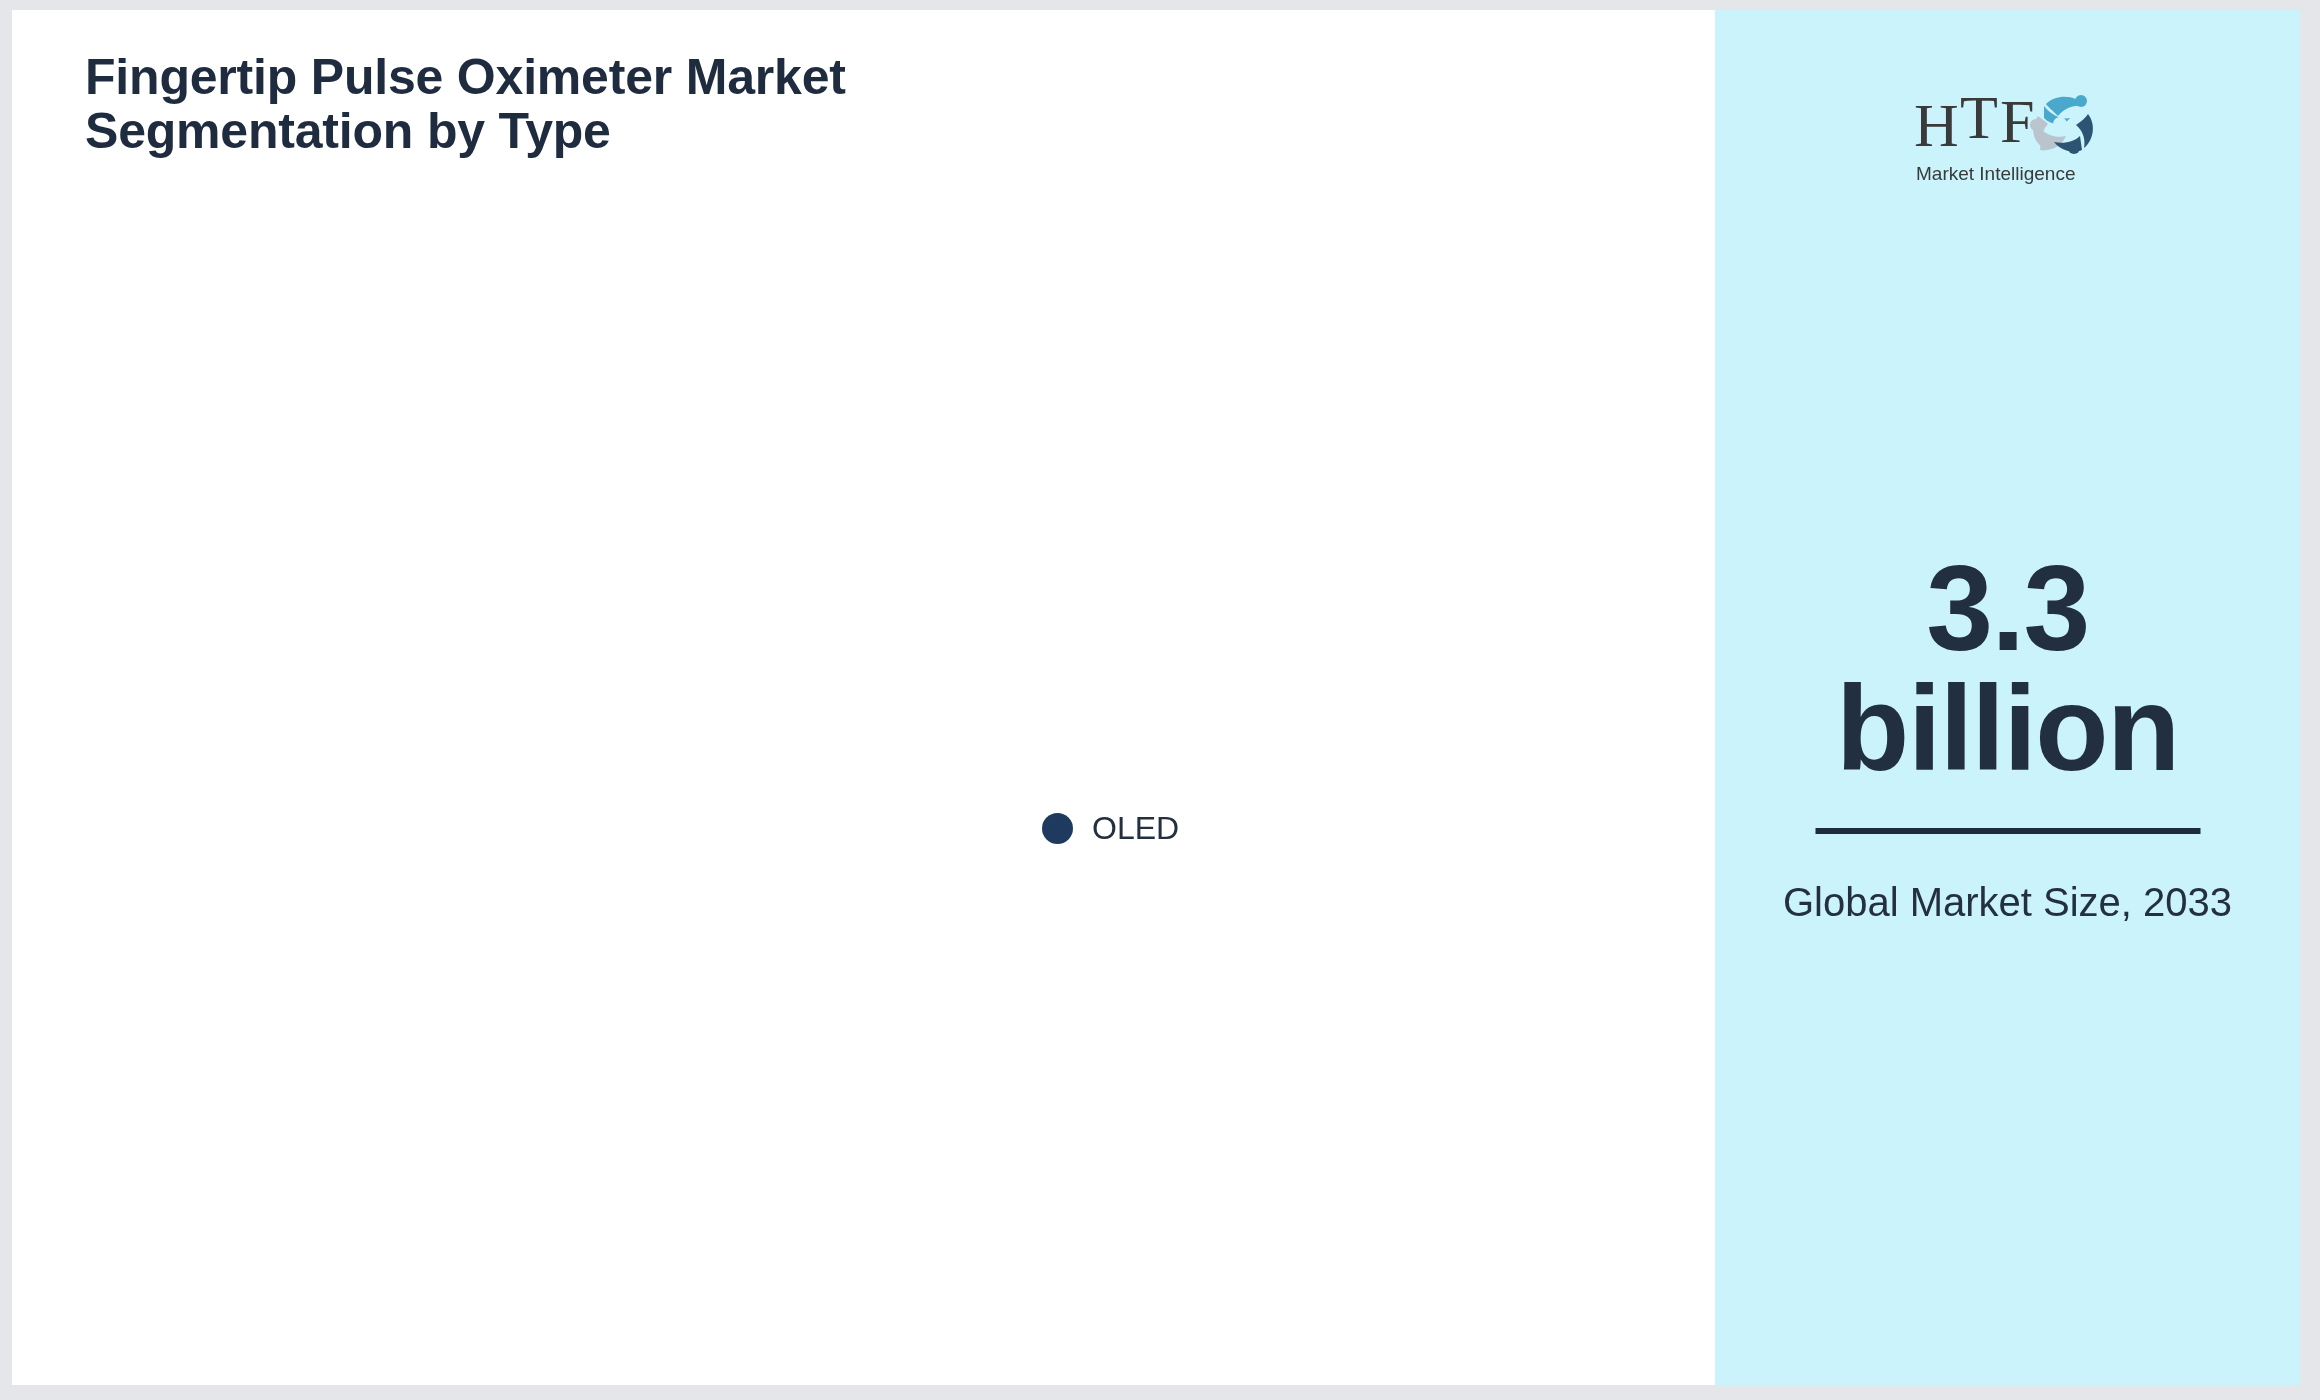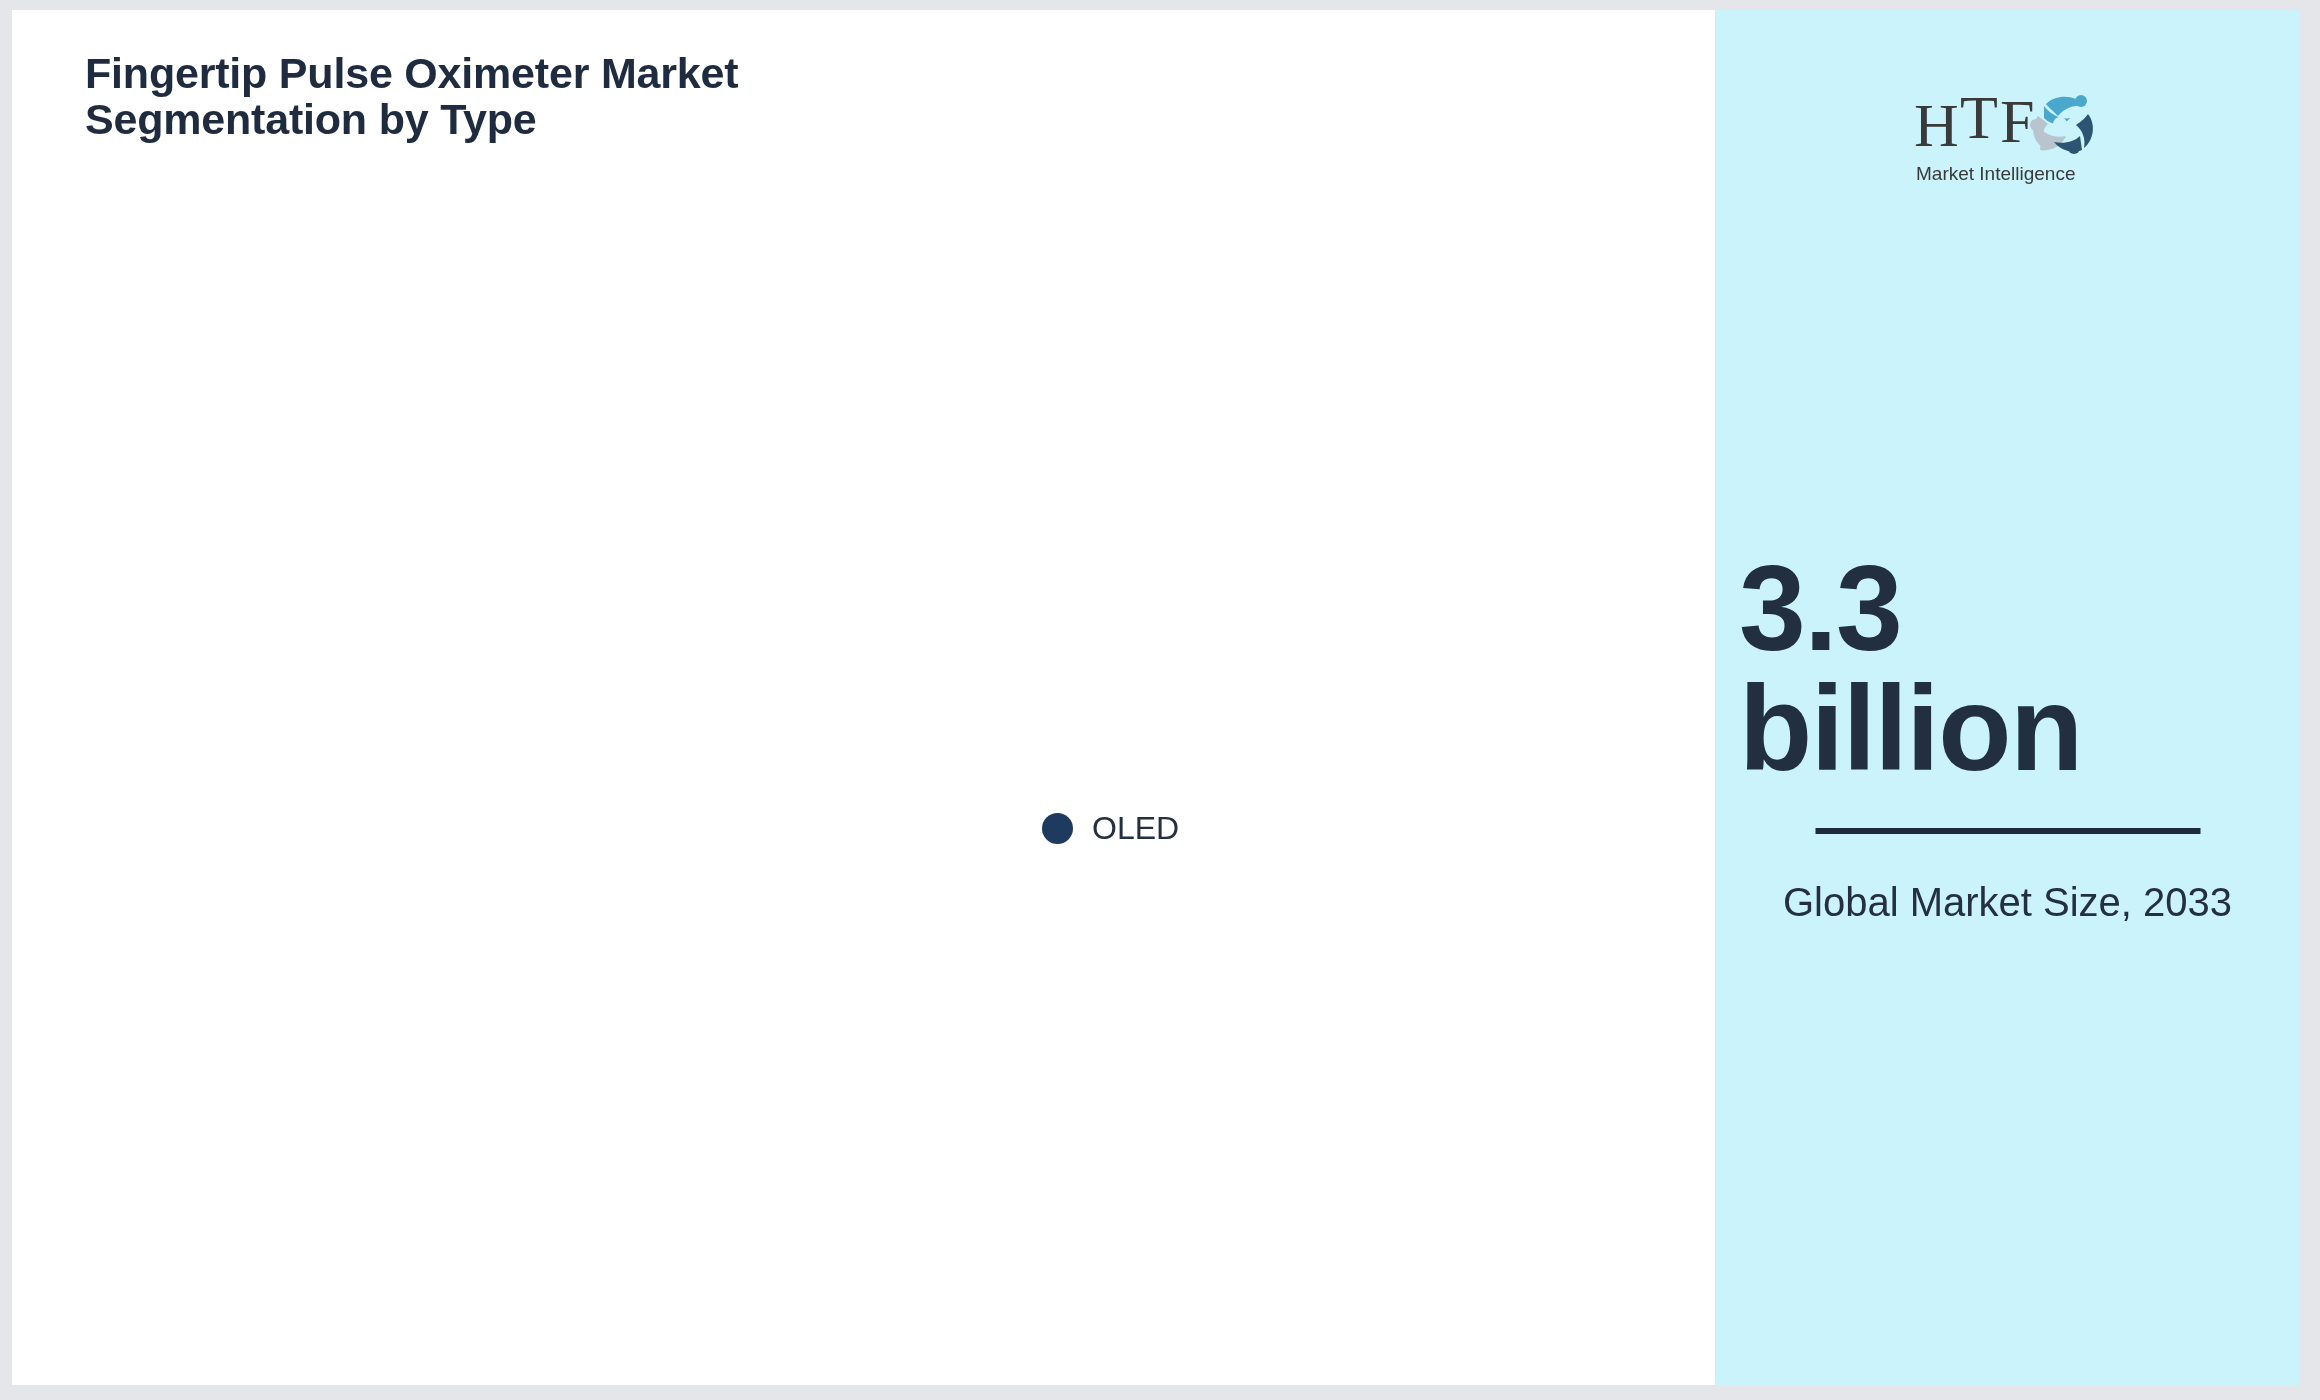--- a/index.html
+++ b/index.html
@@ -40,21 +40,21 @@
     width: 1703px;
     height: 1375px;
     background: #ffffff;
   }
 
   .chart-title {
     position: absolute;
     left: 73px;
     top: 40px;
     width: 1000px;
-    font-size: 43px;
+    font-size: 50px;
     font-weight: bold;
     line-height: 1.08;
     letter-spacing: -0.2px;
     color: #1f2b3e;
     white-space: pre-line;
   }
 
   .plot-area {
     position: absolute;
     left: 0;
@@ -104,20 +104,21 @@
     width: 200px;
     height: 120px;
   }
   .logo-svg { display: block; width: 200px; height: 120px; }
 
   .stat-value {
     position: absolute;
     left: 24px;
     right: 24px;
     top: 538px;
+    text-align: center;
     font-size: 120px;
     font-weight: bold;
     line-height: 1.0;
     letter-spacing: -1.5px;
     color: #222f40;
     white-space: pre-line;
   }
 
   .stat-rule {
     position: absolute;

